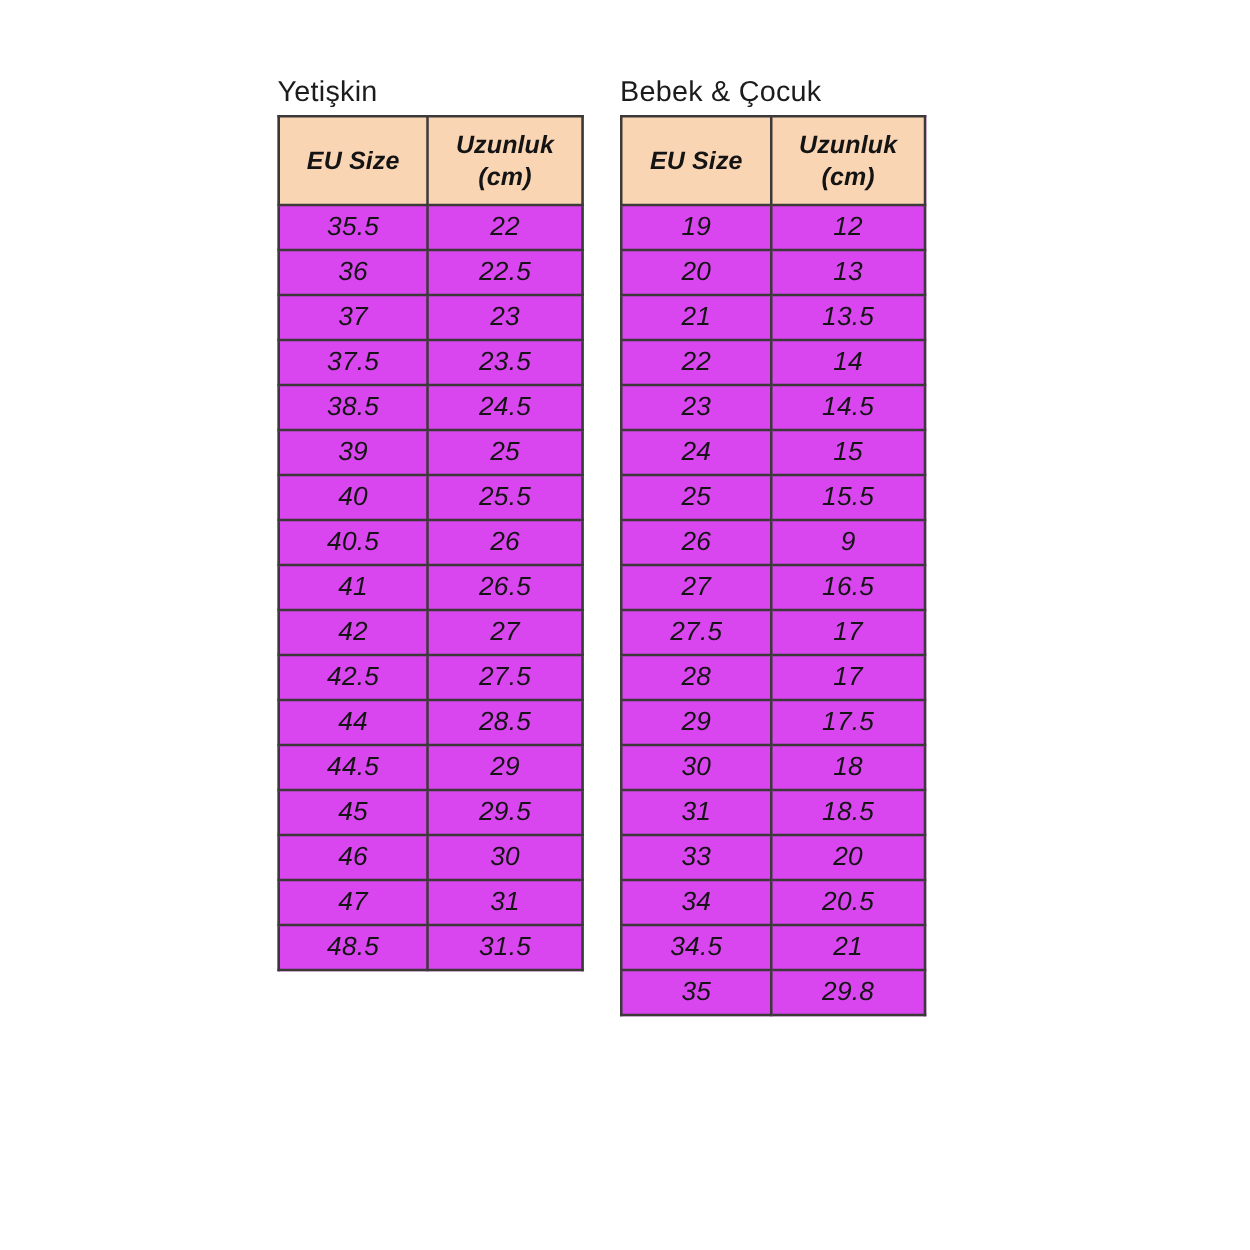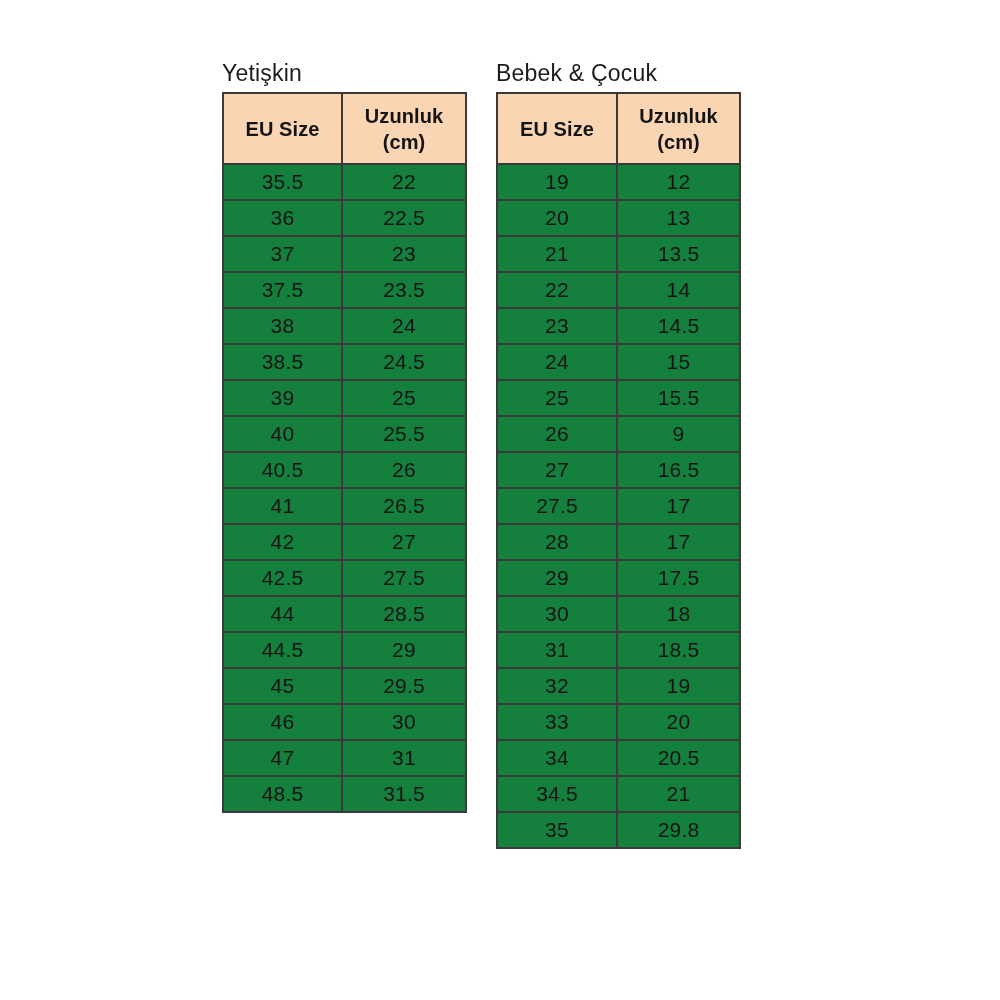--- a/index.html
+++ b/index.html
@@ -37,21 +37,22 @@
     line-height: 29px;
     height: 33px;
     letter-spacing: 0.2px;
     white-space: nowrap;
   }
 
   table.size-table {
     border-collapse: collapse;
     table-layout: fixed;
     width: 100%;
-    background: #15803d;
+    background: #d946ef;
+    font-style: italic;
   }
   table.size-table td,
   table.size-table th {
     border: 2px solid #3b3a38;
     text-align: center;
     vertical-align: middle;
     color: #141414;
     padding: 0;
   }
 
@@ -115,24 +116,20 @@
           </tr>
           <tr>
             <td>37</td>
             <td>23</td>
           </tr>
           <tr>
             <td>37.5</td>
             <td>23.5</td>
           </tr>
           <tr>
-            <td>38</td>
-            <td>24</td>
-          </tr>
-          <tr>
             <td>38.5</td>
             <td>24.5</td>
           </tr>
           <tr>
             <td>39</td>
             <td>25</td>
           </tr>
           <tr>
             <td>40</td>
             <td>25.5</td>
@@ -251,24 +248,20 @@
           </tr>
           <tr>
             <td>30</td>
             <td>18</td>
           </tr>
           <tr>
             <td>31</td>
             <td>18.5</td>
           </tr>
           <tr>
-            <td>32</td>
-            <td>19</td>
-          </tr>
-          <tr>
             <td>33</td>
             <td>20</td>
           </tr>
           <tr>
             <td>34</td>
             <td>20.5</td>
           </tr>
           <tr>
             <td>34.5</td>
             <td>21</td>

